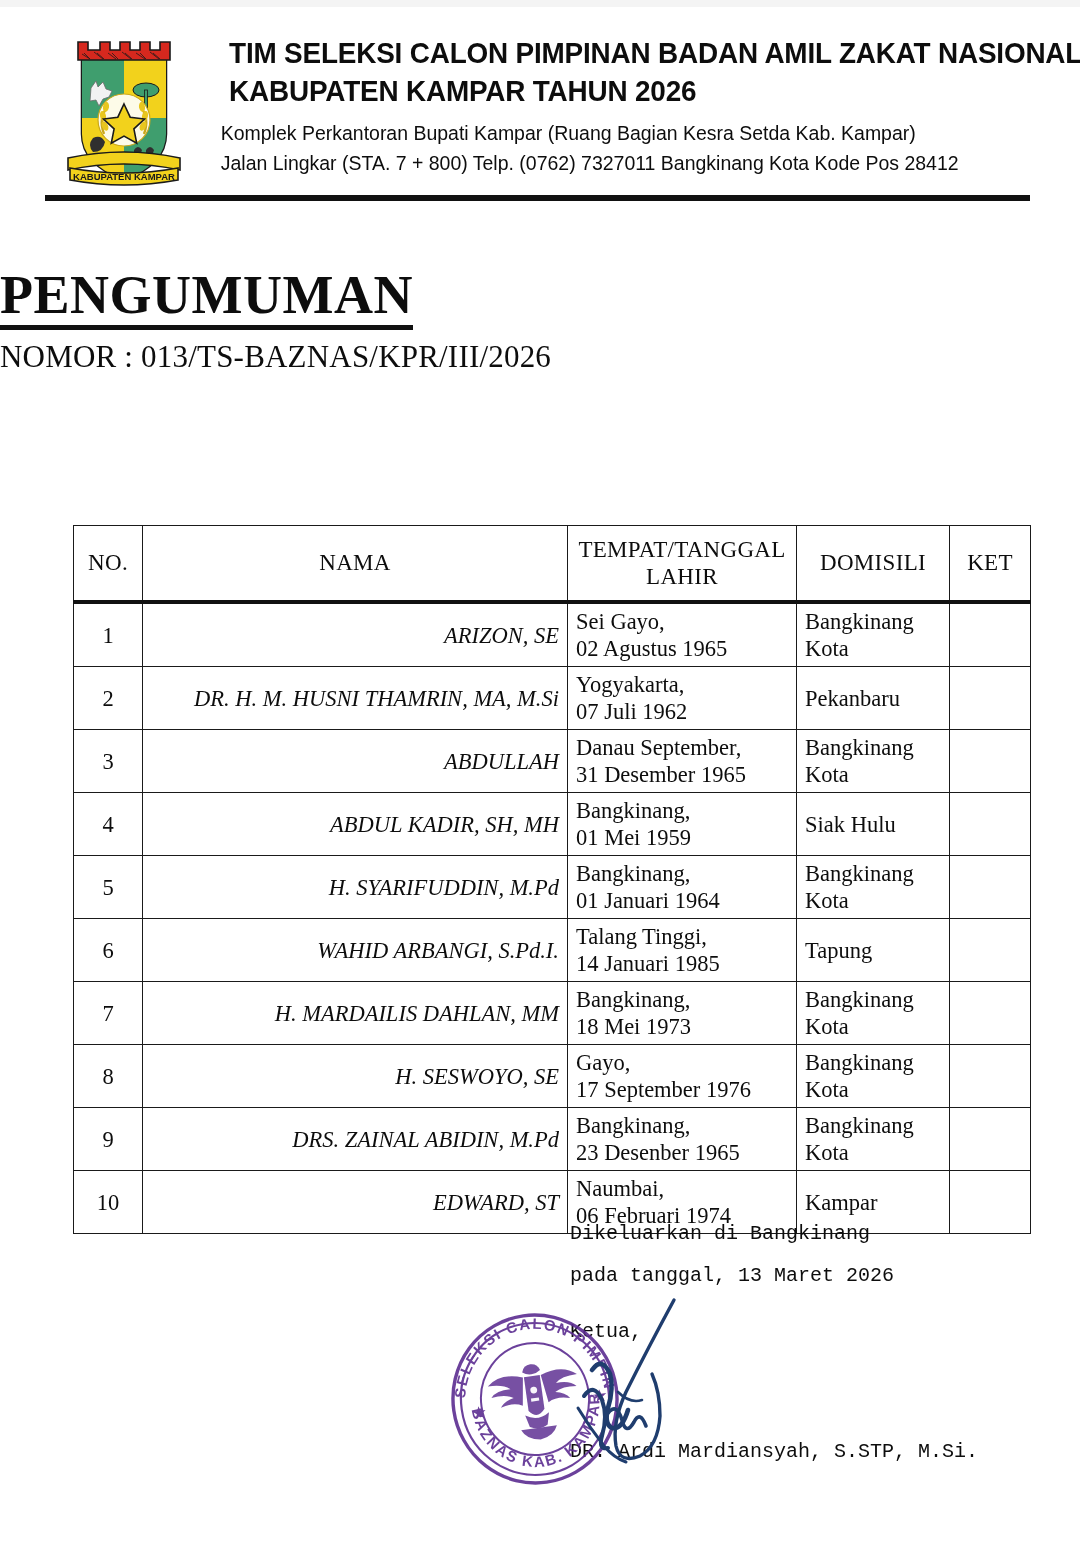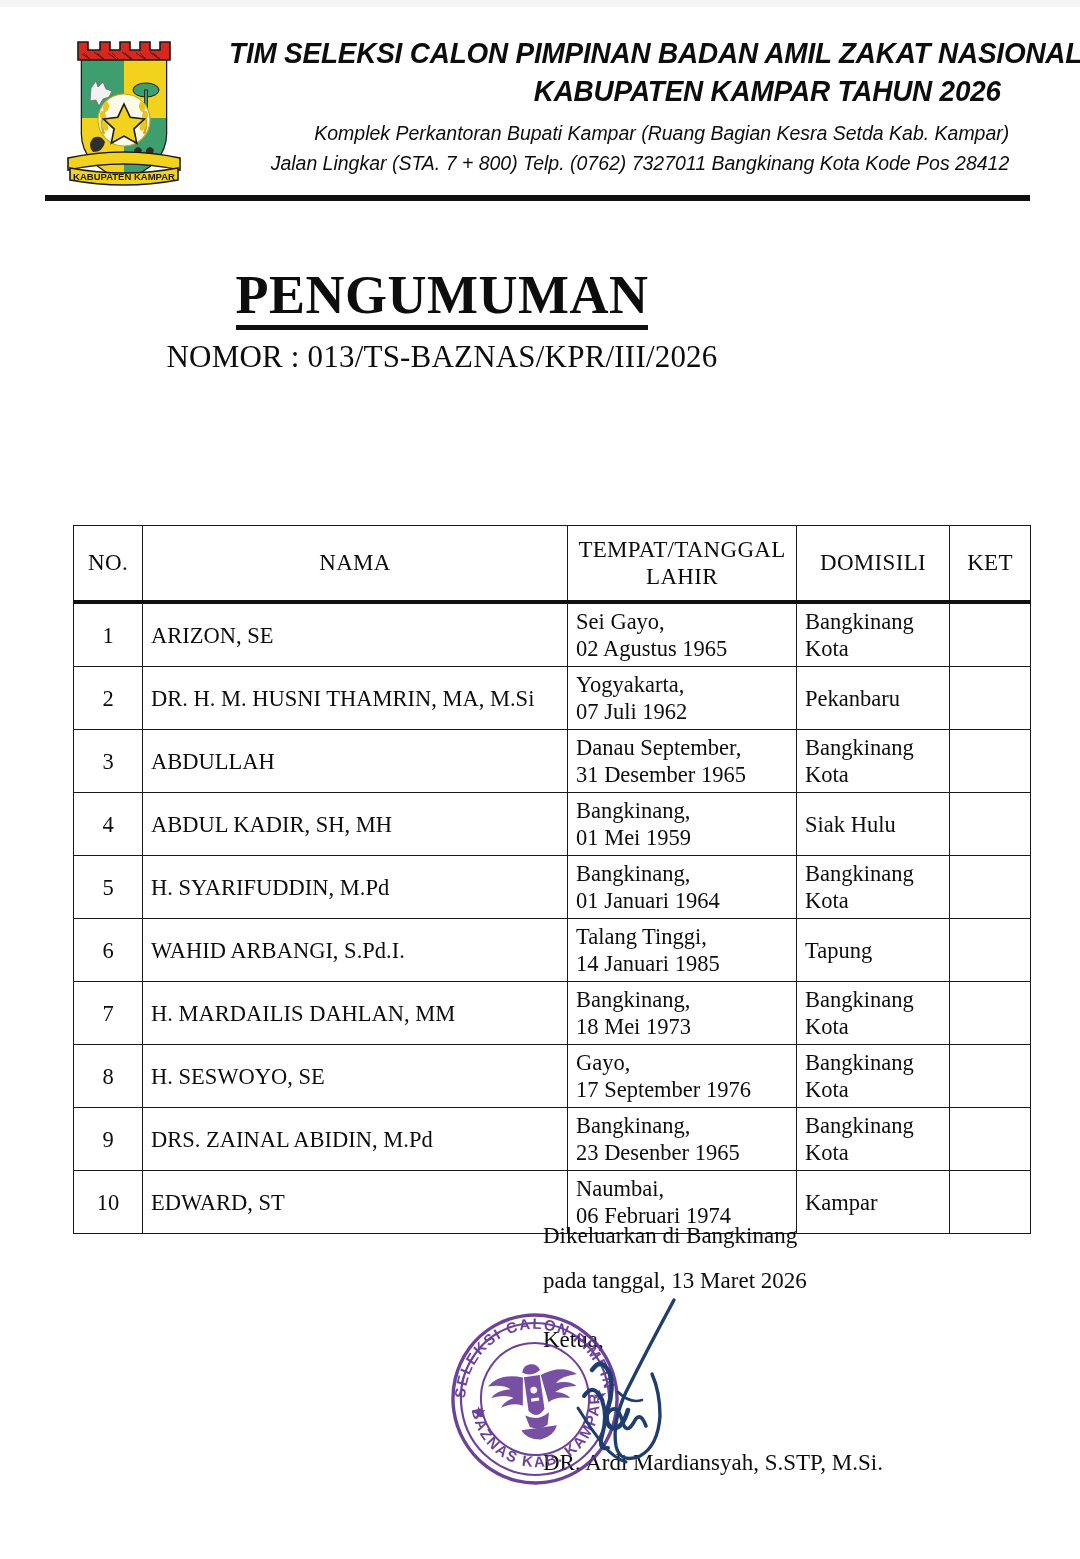--- a/index.html
+++ b/index.html
@@ -40,22 +40,21 @@
     left: 15px;
     top: 2px;
     width: 128px;
     height: 158px;
   }
   .lh-text {
     position: absolute;
     left: 155px;
     right: 0;
     top: 6px;
-    text-align: right;
-    font-style: italic;
+    text-align: left;
   }
   .lh-line1, .lh-line2 {
     font-family: "Liberation Sans", sans-serif;
     font-weight: bold;
     font-size: 30px;
     letter-spacing: -0.2px;
     line-height: 1.28;
     transform: scaleX(0.93);
     transform-origin: center;
     white-space: nowrap;
@@ -79,21 +78,20 @@
     height: 6px;
     background: #111111;
   }
 
   
   .title-block {
     position: absolute;
     top: 268px;
     left: 0;
     width: 884px;
-    text-align: center;
   }
   .doc-title {
     font-family: "Liberation Serif", serif;
     font-weight: bold;
     font-size: 54px;
     letter-spacing: 0.5px;
     display: inline-block;
     border-bottom: 5px solid #111111;
     padding-bottom: 2px;
     line-height: 1.02;
@@ -144,40 +142,40 @@
     letter-spacing: 0.3px;
   }
   table.data thead tr th { border-bottom: 4px solid #111111; }
   table.data tbody td {
     height: 56px;
     font-size: 22.5px;
     padding: 3px 8px;
     line-height: 1.2;
   }
   td.c-no   { text-align: center; }
-  td.c-nama { text-align: left; padding-left: 12px; }
+  td.c-nama { text-align: right; padding-left: 12px; font-style: italic; }
   td.c-ttl  { text-align: left; padding-left: 10px; }
   td.c-dom  { text-align: left; padding-left: 10px; }
   td.c-ket  { text-align: left; }
   .ttl-l1, .ttl-l2, .dom-l1, .dom-l2 { display: block; white-space: nowrap; }
 
   col.w-no   { width: 69px; }
   col.w-nama { width: 425px; }
   col.w-ttl  { width: 229px; }
   col.w-dom  { width: 153px; }
   col.w-ket  { width: 81px; }
 
   
   .sign-block {
     position: absolute;
     top: 1224px;
-    left: 543px;
+    left: 570px;
     width: 470px;
-    font-family: Liberation Serif, serif;
-    font-size: 23px;
+    font-family: Liberation Mono, monospace;
+    font-size: 20px;
     line-height: 1.0;
   }
   .sign-block .ln { display: block; white-space: nowrap; }
   .sign-l1 { margin-bottom: 22px; }
   .sign-l2 { margin-bottom: 36px; }
   .sign-l3 { margin-bottom: 100px; }
   .sign-name { white-space: nowrap; }
 
   
   .stamp {

